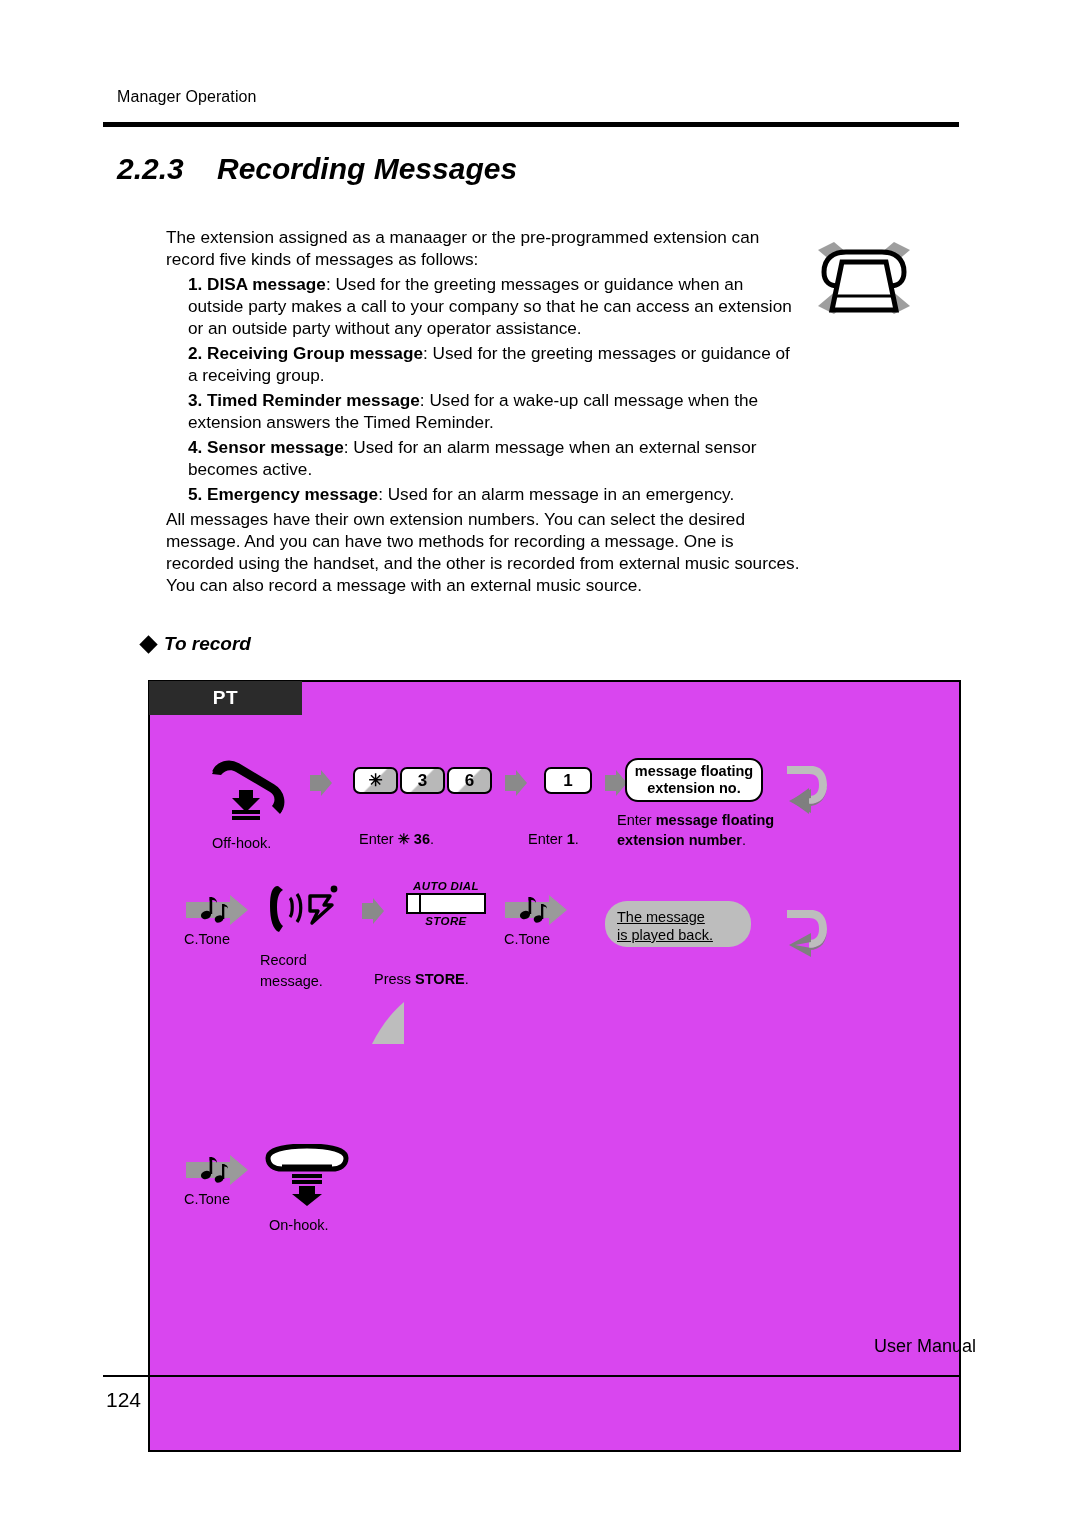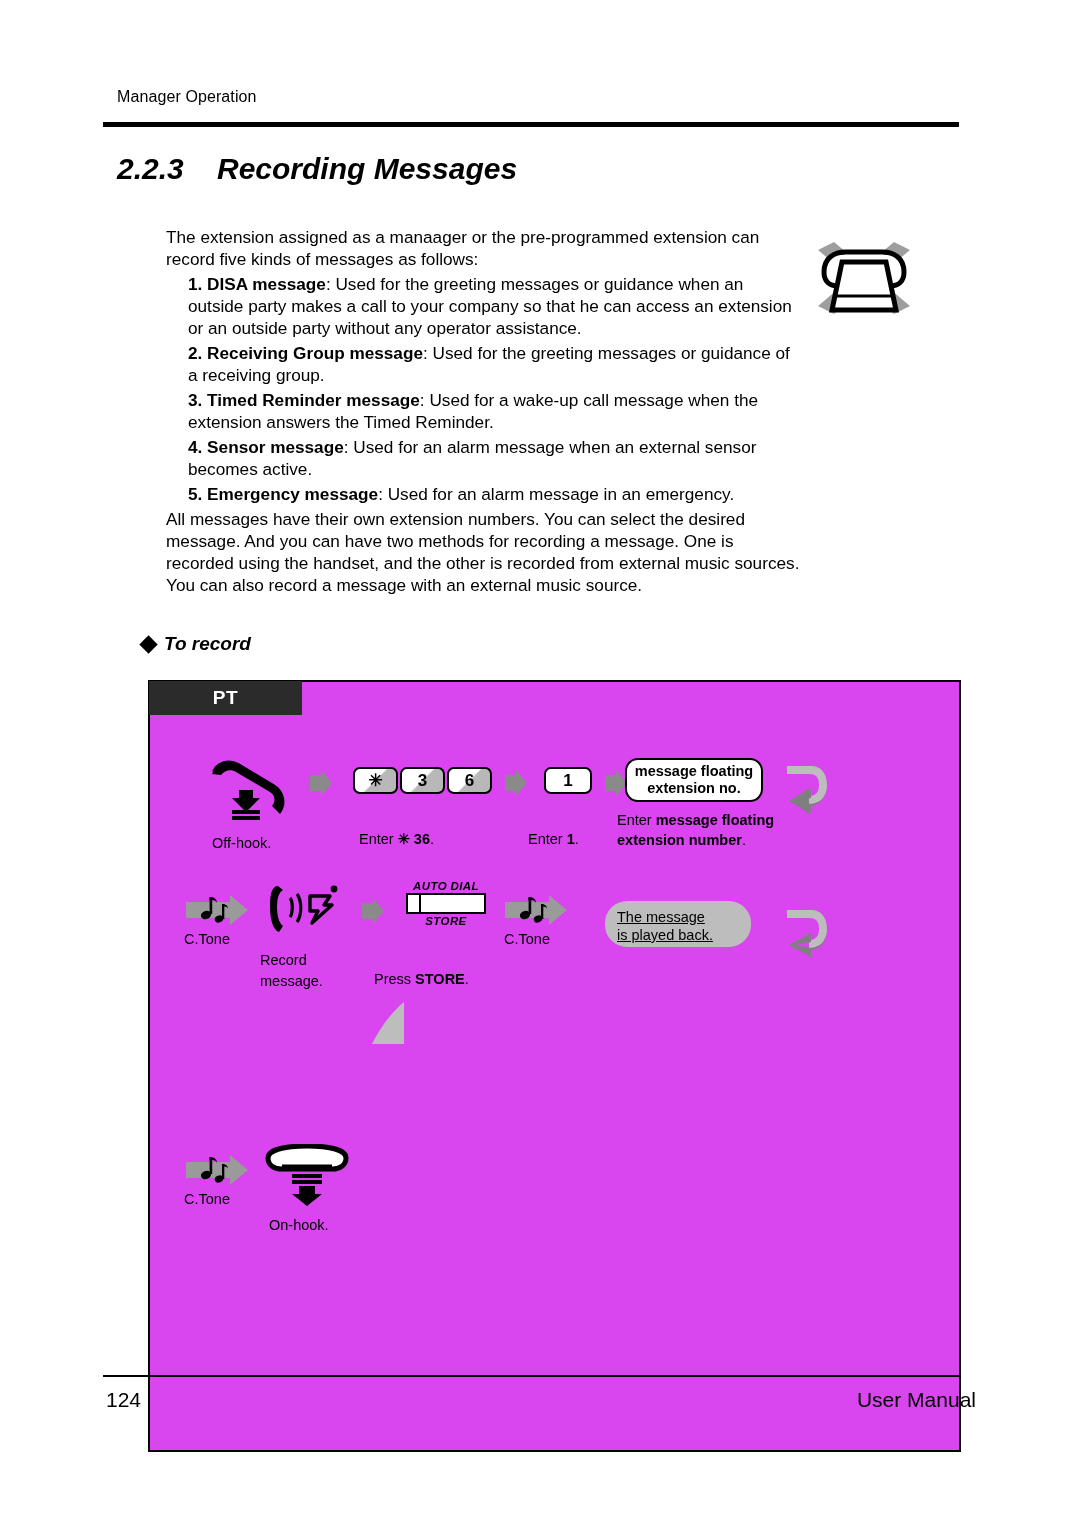--- a/index.html
+++ b/index.html
@@ -239,22 +239,22 @@
   }
   .footer-left {
     position: absolute;
     left: 106px;
     top: 1388px;
     font-size: 21px;
   }
   .footer-right {
     position: absolute;
     right: 104px;
-    top: 1388px;
-    font-size: 21px;
+    top: 1336px;
+    font-size: 18px;
   }
 </style>
 </head>
 <body>
 
 <div class="page-header">Manager Operation</div>
 <div class="header-rule"></div>
 
 <div class="section-title">
   <span class="num">2.2.3</span><span>Recording Messages</span>

